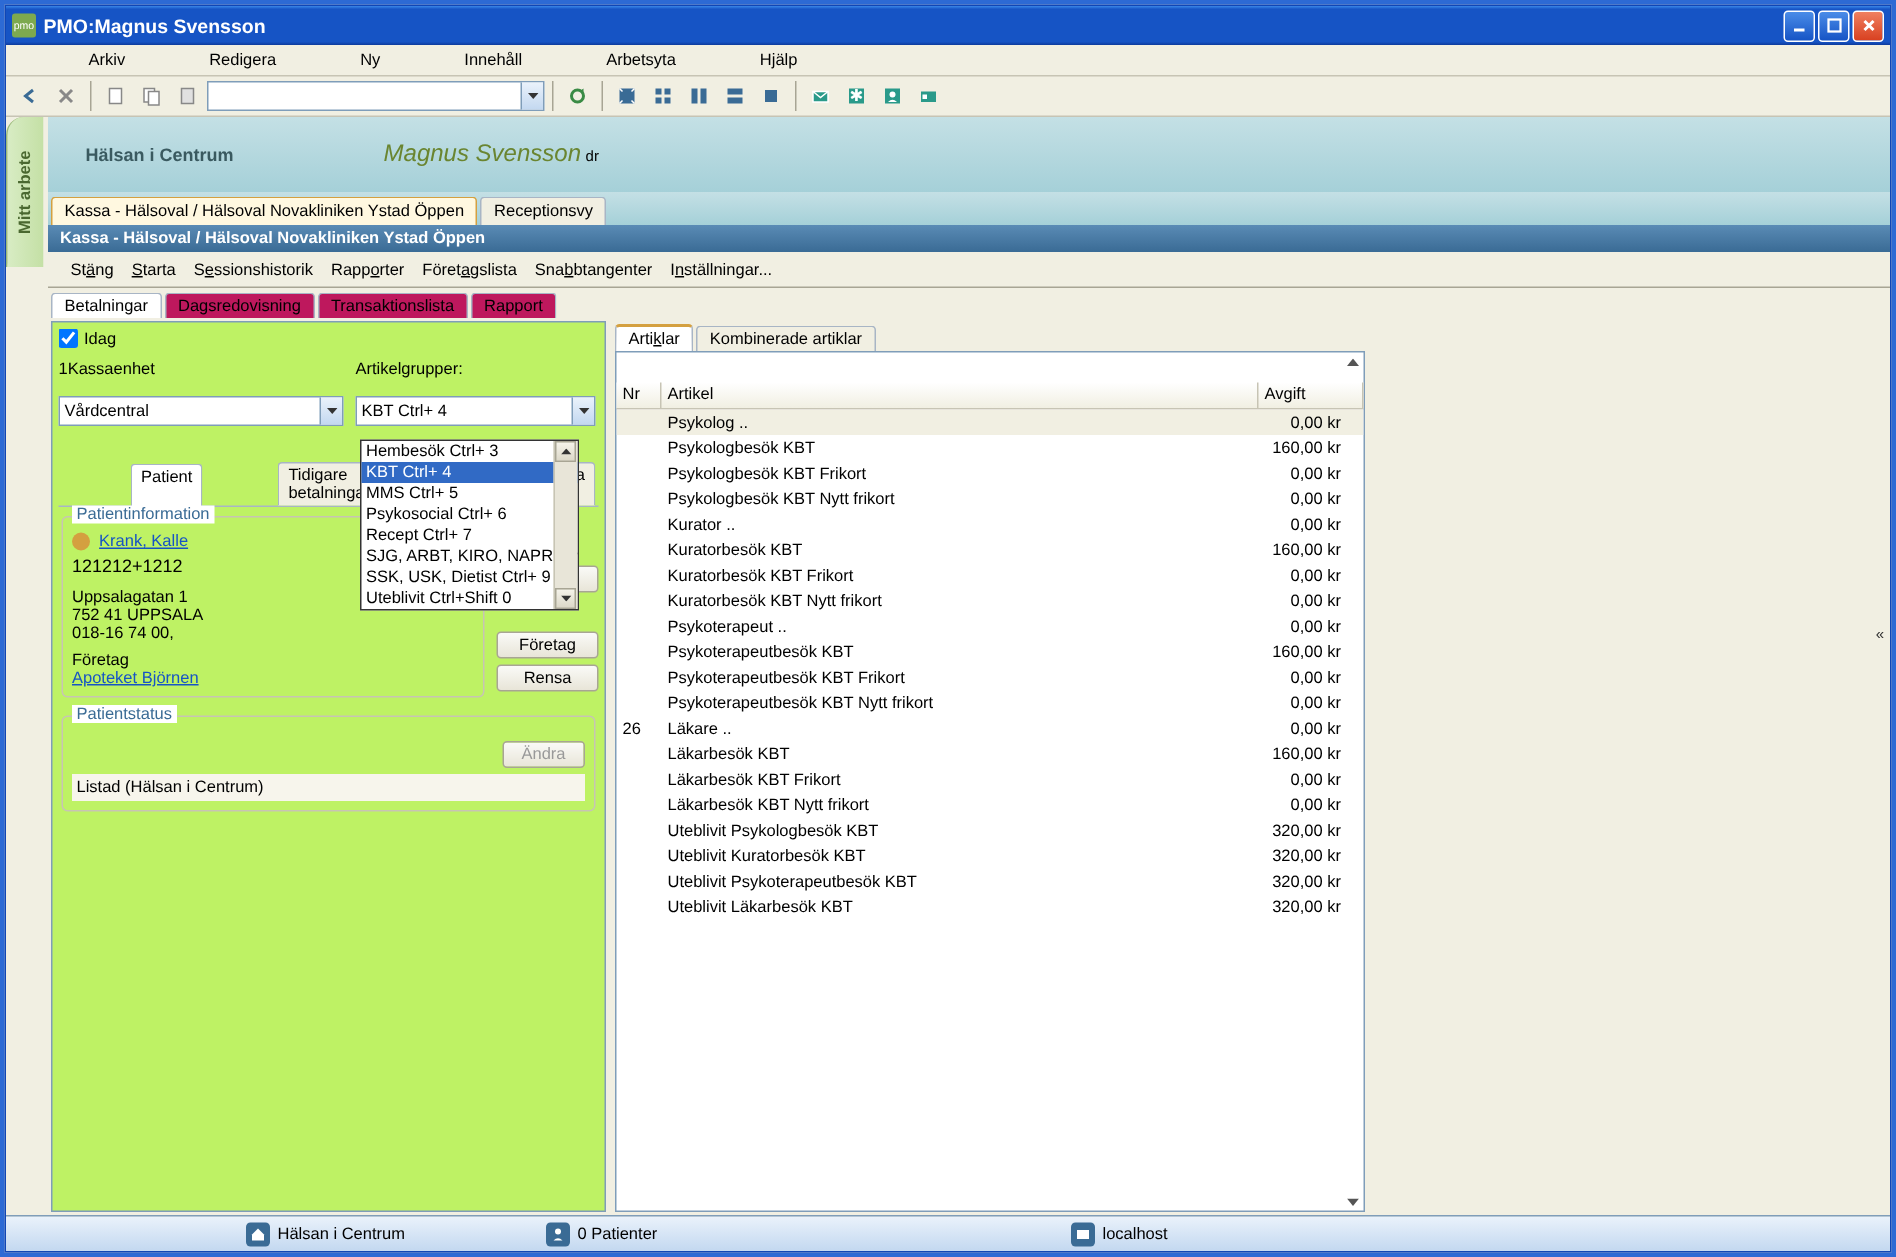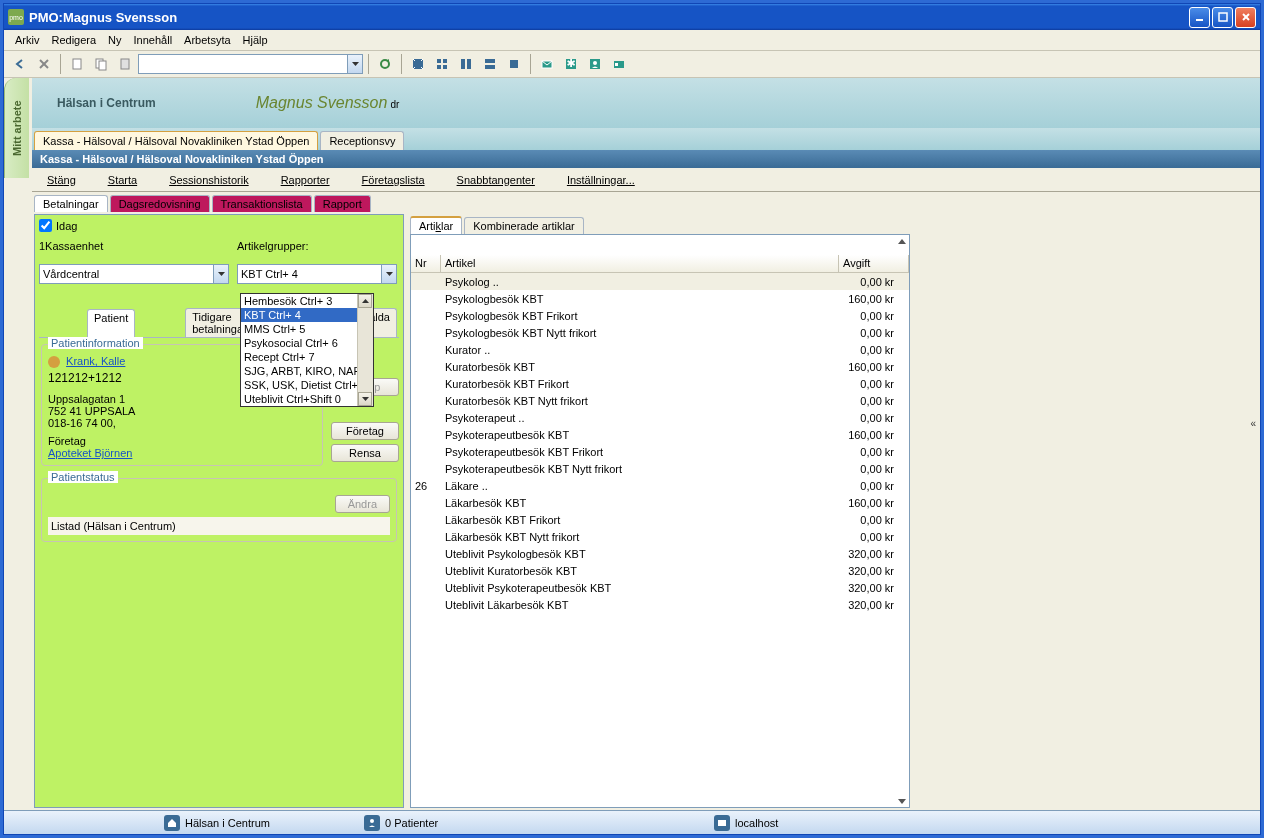--- a/index.html
+++ b/index.html
@@ -10,21 +10,21 @@
 .titlebar { height: 26px; background: linear-gradient(to bottom, #3a87e8, #1654c5 8%, #1654c5 92%, #0d3a9c); display: flex; align-items: center; padding: 0 4px; color: #fff; }
 .titlebar-icon { width: 16px; height: 16px; background: #7da94f; border-radius: 2px; margin-right: 5px; display: flex; align-items: center; justify-content: center; font-size: 7px; color: #fff; }
 .titlebar-title { font-weight: bold; font-size: 13px; flex: 1; }
 .titlebar-buttons { display: flex; gap: 2px; }
 .titlebar-btn { width: 21px; height: 21px; border: 1px solid #fff; border-radius: 3px; display: flex; align-items: center; justify-content: center; color: #fff; font-weight: bold; font-size: 12px; cursor: pointer; }
 .min-btn { background: linear-gradient(#4a8ce8, #1654c5); }
 .max-btn { background: linear-gradient(#4a8ce8, #1654c5); }
 .close-btn { background: linear-gradient(#f08060, #d84020); }
 
 .menubar { height: 20px; background: #f1efe2; display: flex; align-items: center; padding: 0 5px; gap: 0; }
-.menubar-item { padding: 2px 6px; cursor: pointer; }
+.menubar-item { padding: 2px 6px; cursor: pointer; margin-left: 44px; }
 
 .toolbar { height: 28px; background: #f1efe2; border-top: 1px solid #c7c4b4; border-bottom: 1px solid #c7c4b4; display: flex; align-items: center; padding: 0 5px; gap: 2px; }
 .tb-divider { width: 1px; height: 20px; background: #a8a594; margin: 0 3px; }
 .tb-btn { width: 22px; height: 22px; border: 1px solid transparent; display: flex; align-items: center; justify-content: center; cursor: pointer; }
 .tb-combo { width: 225px; height: 20px; border: 1px solid #7f9db9; background: #fff; display: flex; align-items: center; }
 .tb-combo-arrow { width: 15px; height: 18px; background: linear-gradient(#eaf2fb, #c3d8f0); border-left: 1px solid #7f9db9; display: flex; align-items: center; justify-content: center; }
 
 .content-area { flex: 1; display: flex; position: relative; background: #f1efe2; }
 
 .side-tab { position: absolute; left: 0; top: 0; width: 25px; height: 100px; background: linear-gradient(to right, #c4e0a5, #d8ecc4); border-right: 1px solid #9ab978; border-bottom-right-radius: 12px; writing-mode: vertical-rl; transform: rotate(180deg); display: flex; align-items: center; justify-content: center; color: #4a6830; font-weight: bold; cursor: pointer; }
@@ -35,42 +35,42 @@
 .header-clinic { color: #3a5a60; font-weight: bold; font-size: 12px; }
 .header-user { color: #6a8530; font-size: 16px; font-style: italic; }
 .header-user-suffix { font-size: 10px; }
 
 .doc-tabs { height: 22px; background: linear-gradient(to bottom, #c4e0e5, #a5d0d8); display: flex; align-items: flex-end; padding-left: 2px; }
 .doc-tab { padding: 3px 8px; background: #f1efe2; border: 1px solid #a8b5c5; border-bottom: none; border-top-left-radius: 3px; border-top-right-radius: 3px; cursor: pointer; margin-right: 2px; }
 .doc-tab.active { background: #fff8e0; border-color: #d4a040; }
 
 .doc-titlebar { height: 18px; background: linear-gradient(to bottom, #5a8bb5, #3a6b95); color: #fff; font-weight: bold; padding: 2px 8px; display: flex; align-items: center; }
 
-.action-bar { height: 24px; background: #f1efe2; border-bottom: 1px solid #a8a594; display: flex; align-items: center; padding: 0 15px; gap: 32px; text-decoration: underline; }
+.action-bar { height: 24px; background: #f1efe2; border-bottom: 1px solid #a8a594; display: flex; align-items: center; padding: 0 15px; gap: 12px; }
 .action-item { cursor: pointer; }
 .action-item u { text-decoration: underline; }
 
 .sub-tabs { height: 20px; display: flex; align-items: flex-end; padding-left: 2px; background: #f1efe2; }
 .sub-tab { padding: 2px 8px; border: 1px solid #a8b5c5; border-bottom: none; background: #be185d; cursor: pointer; margin-right: 2px; border-top-left-radius: 3px; border-top-right-radius: 3px; }
 .sub-tab.active { background: #fff; }
 
 .workspace { flex: 1; display: flex; background: #f1efe2; padding: 2px; gap: 6px; position: relative; }
 
 .left-panel { width: 370px; background: #bef264; border: 1px solid #7f9db9; padding: 4px; display: flex; flex-direction: column; }
 
 .idag-check { display: flex; align-items: center; gap: 4px; margin-bottom: 8px; }
 .idag-check input { width: 13px; height: 13px; }
 
 .form-row { display: flex; gap: 8px; margin-bottom: 4px; }
 .form-col { display: flex; flex-direction: column; }
 .form-label { margin-bottom: 12px; }
 .form-select { height: 20px; border: 1px solid #7f9db9; background: #fff; display: flex; align-items: center; justify-content: space-between; padding-left: 3px; }
 .form-select-arrow { width: 15px; height: 18px; background: linear-gradient(#eaf2fb, #c3d8f0); border-left: 1px solid #7f9db9; display: flex; align-items: center; justify-content: center; }
 
-.dropdown-open { position: absolute; top: 53px; left: 201px; width: 134px; background: #fff; border: 1px solid #333; z-index: 100; }
+.dropdown-open { position: absolute; top: 53px; left: 201px; width: 146px; background: #fff; border: 1px solid #333; z-index: 100; }
 .dropdown-item { padding: 1px 3px; cursor: pointer; white-space: nowrap; overflow: hidden; }
 .dropdown-item.selected { background: #316ac5; color: #fff; }
 .dropdown-scroll { position: absolute; right: 0; top: 0; bottom: 0; width: 16px; background: #e8e5d8; border-left: 1px solid #c7c4b4; }
 .dropdown-scroll-btn { width: 14px; height: 14px; background: linear-gradient(#f5f3ea, #dcd8c8); border: 1px solid #a8a594; display: flex; align-items: center; justify-content: center; }
 .dropdown-scroll-btn.top { position: absolute; top: 0; }
 .dropdown-scroll-btn.bottom { position: absolute; bottom: 0; }
 
 .patient-tabs { display: flex; margin-top: 20px; border-bottom: 1px solid #a8b5c5; }
 .patient-tab { padding: 2px 6px; border: 1px solid #a8b5c5; border-bottom: none; background: #f1efe2; cursor: pointer; margin-right: 2px; border-top-left-radius: 3px; border-top-right-radius: 3px; margin-left: 48px; }
 .patient-tab.active { background: #fff; position: relative; top: 1px; }

